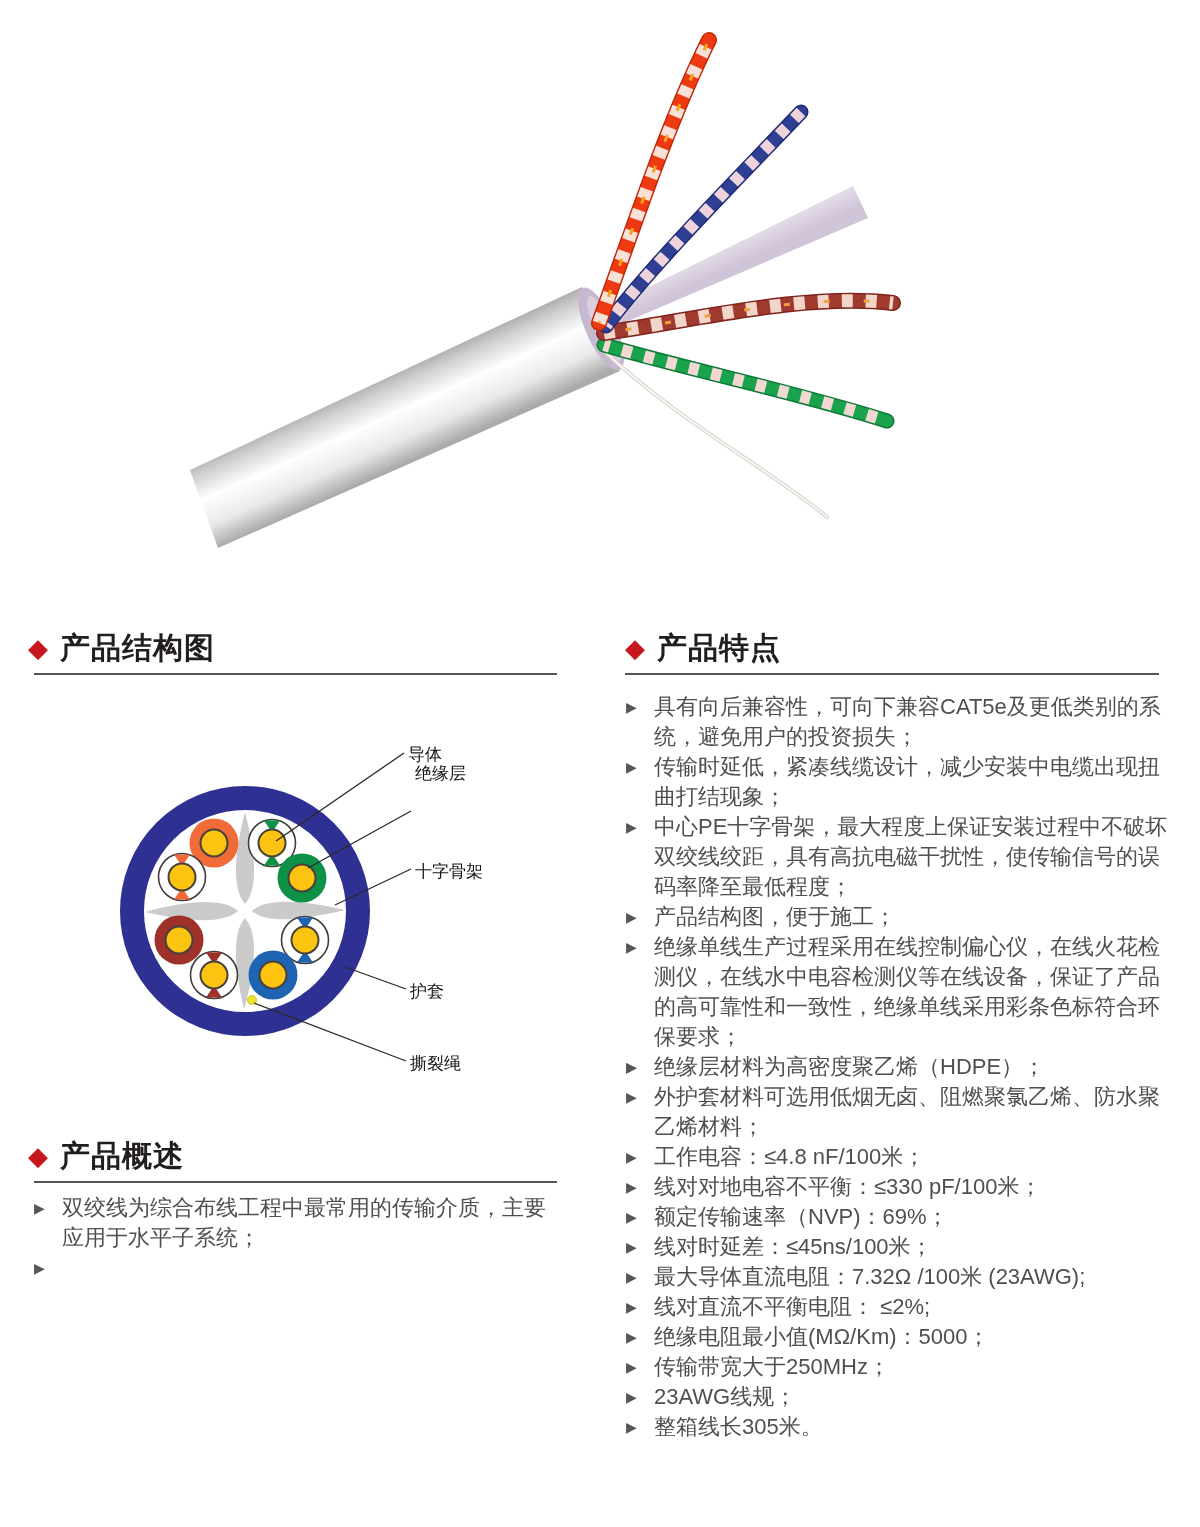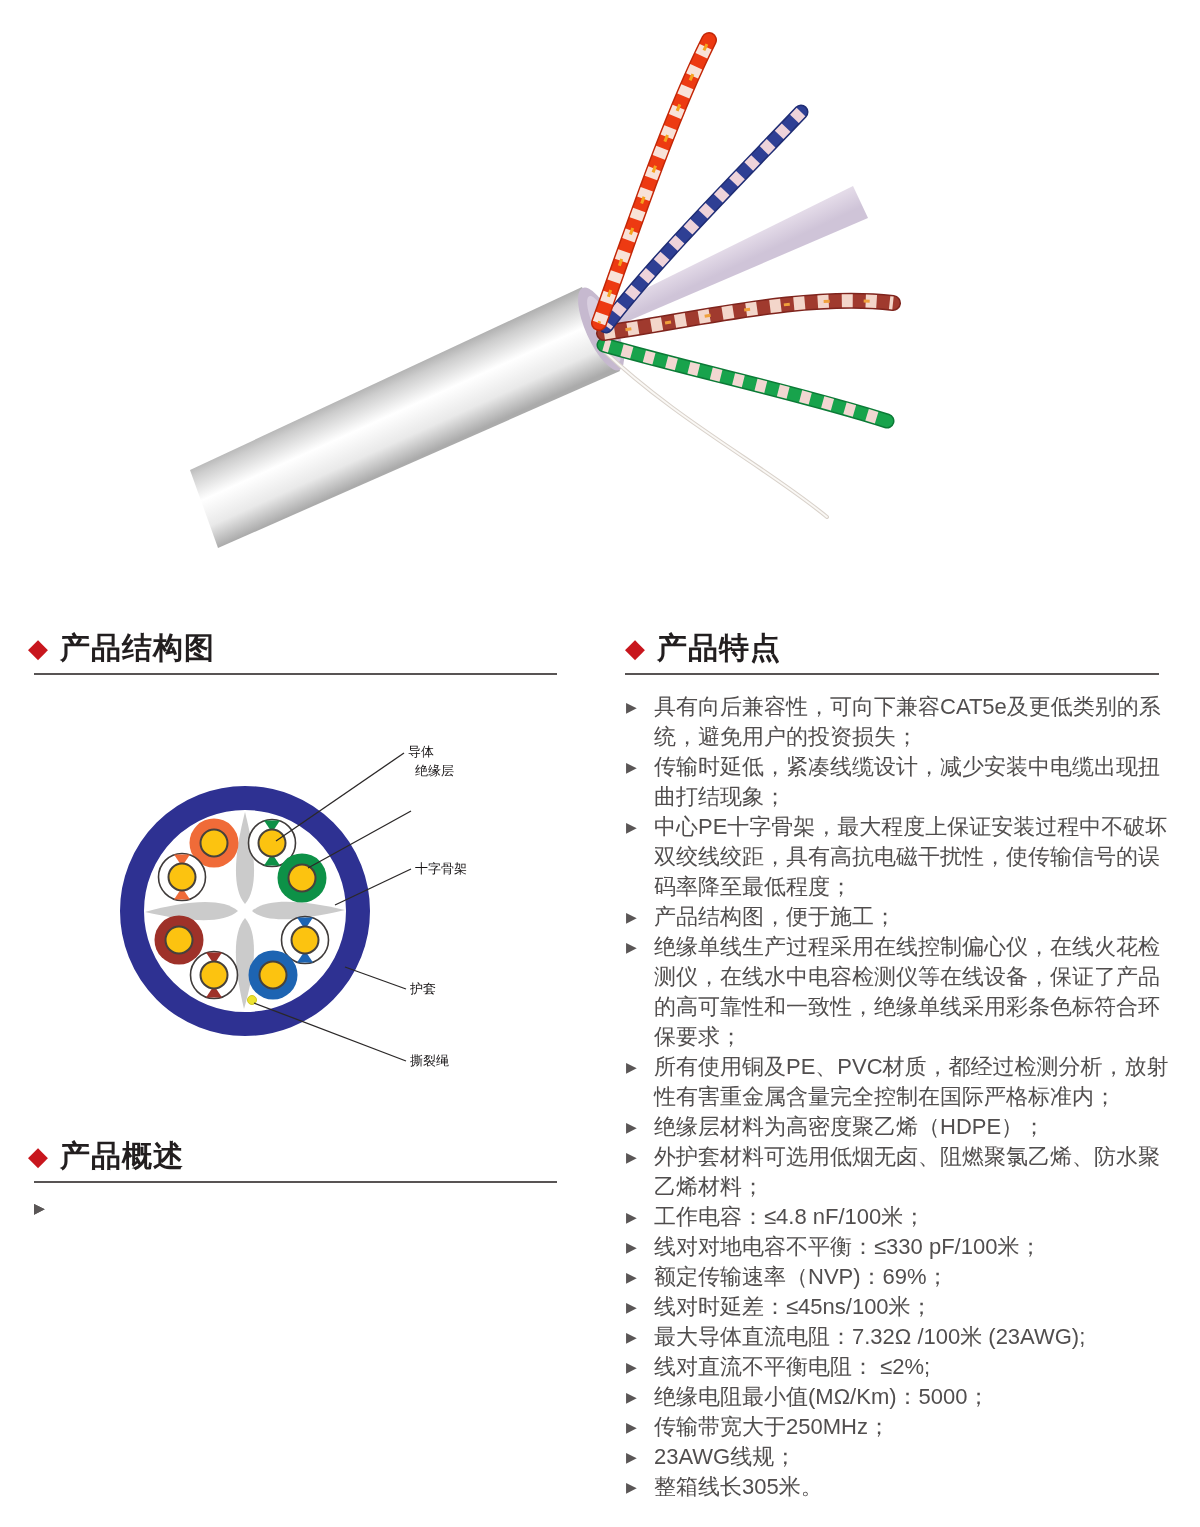--- a/index.html
+++ b/index.html
@@ -11,21 +11,21 @@
   .diamond{font-size:26px;line-height:1;color:#c8161d;}
   .sec-title{font-size:30px;font-weight:bold;color:#221e1f;margin:0;letter-spacing:1px;font-family:Liberation Serif, serif;}
   .rule{position:absolute;height:2px;background:#585454;}
 
   ul.blist{position:absolute;list-style:none;margin:0;padding:0;}
   ul.blist li{position:relative;padding-left:28px;font-size:22px;line-height:30px;
               color:#514e4e;margin:0;}
   ul.blist .tri{position:absolute;left:0;top:0;font-size:14px;line-height:30px;color:#5a5656;}
 
   .dlabel{position:absolute;font-family:"Liberation Serif","DejaVu Serif",serif;
-          font-size:13px;color:#161314;white-space:nowrap;}
+          font-size:17px;color:#161314;white-space:nowrap;}
 </style>
 </head>
 <body>
 
 <div id="page">
 
   <svg style="left:0;top:0" width="1200" height="600" viewBox="0 0 1200 600">
     <defs>
       <linearGradient id="gSheath" gradientUnits="userSpaceOnUse" x1="374" y1="376" x2="412" y2="460">
         <stop offset="0" stop-color="#a2a2a2"></stop>
@@ -161,20 +161,21 @@
   <div class="sec-head" style="left:28px;top:1137px">
     <span class="diamond">◆</span>
     <h2 class="sec-title">产品概述</h2>
   </div>
   <div class="rule" style="left:34px;top:1181px;width:523px"></div>
 
   <ul class="blist" style="left:34px;top:1193px;width:530px">
 
   <li>
         <span class="tri">▶</span>
+        <span>双绞线为综合布线工程中最常用的传输介质，主要应用于水平子系统；</span>
       </li>
       <li>
         <span class="tri">▶</span>
       </li>
     </ul>
 
   <div class="sec-head" style="left:625px;top:629px">
     <span class="diamond">◆</span>
     <h2 class="sec-title">产品特点</h2>
   </div>
@@ -197,21 +198,20 @@
       <li>
         <span class="tri">▶</span>
         <span>产品结构图，便于施工；</span>
       </li>
       <li>
         <span class="tri">▶</span>
         <span>绝缘单线生产过程采用在线控制偏心仪，在线火花检测仪，在线水中电容检测仪等在线设备，保证了产品的高可靠性和一致性，绝缘单线采用彩条色标符合环保要求；</span>
       </li>
       <li>
         <span class="tri">▶</span>
-        <span>所有使用铜及PE、PVC材质，都经过检测分析，放射性有害重金属含量完全控制在国际严格标准内；</span>
       </li>
       <li>
         <span class="tri">▶</span>
         <span>绝缘层材料为高密度聚乙烯（HDPE）；</span>
       </li>
       <li>
         <span class="tri">▶</span>
         <span>外护套材料可选用低烟无卤、阻燃聚氯乙烯、防水聚乙烯材料；</span>
       </li>
       <li>

